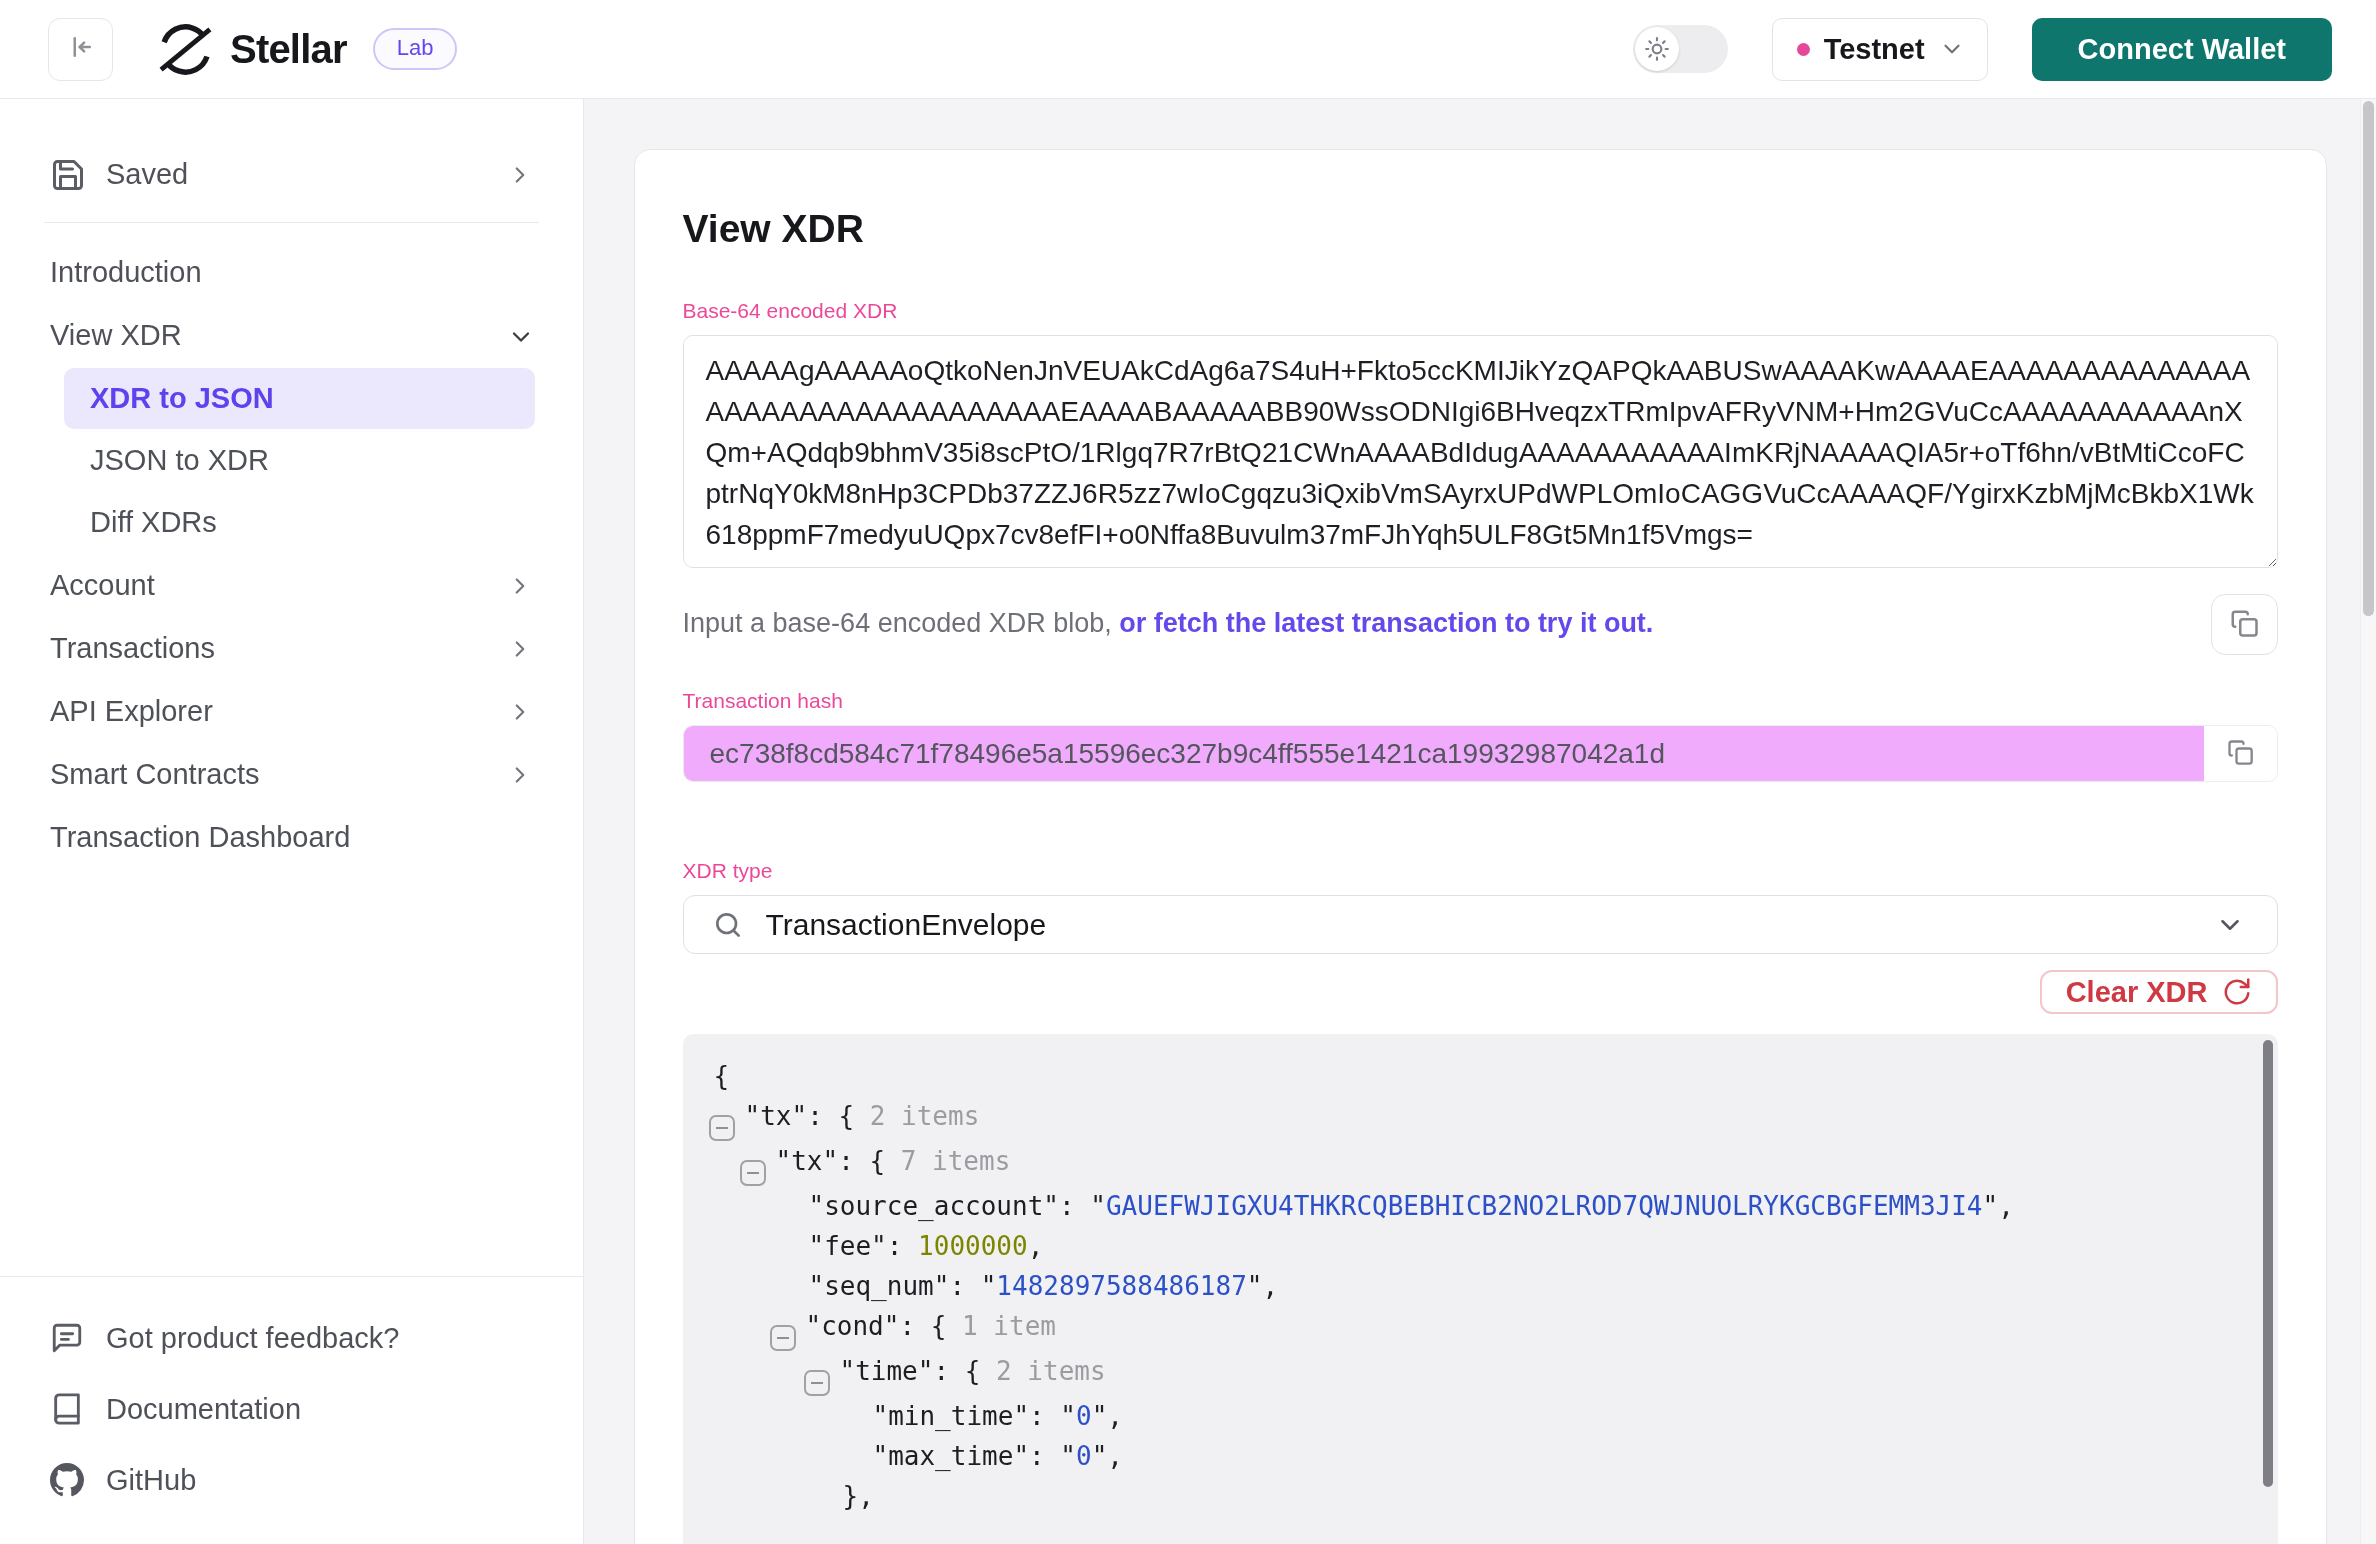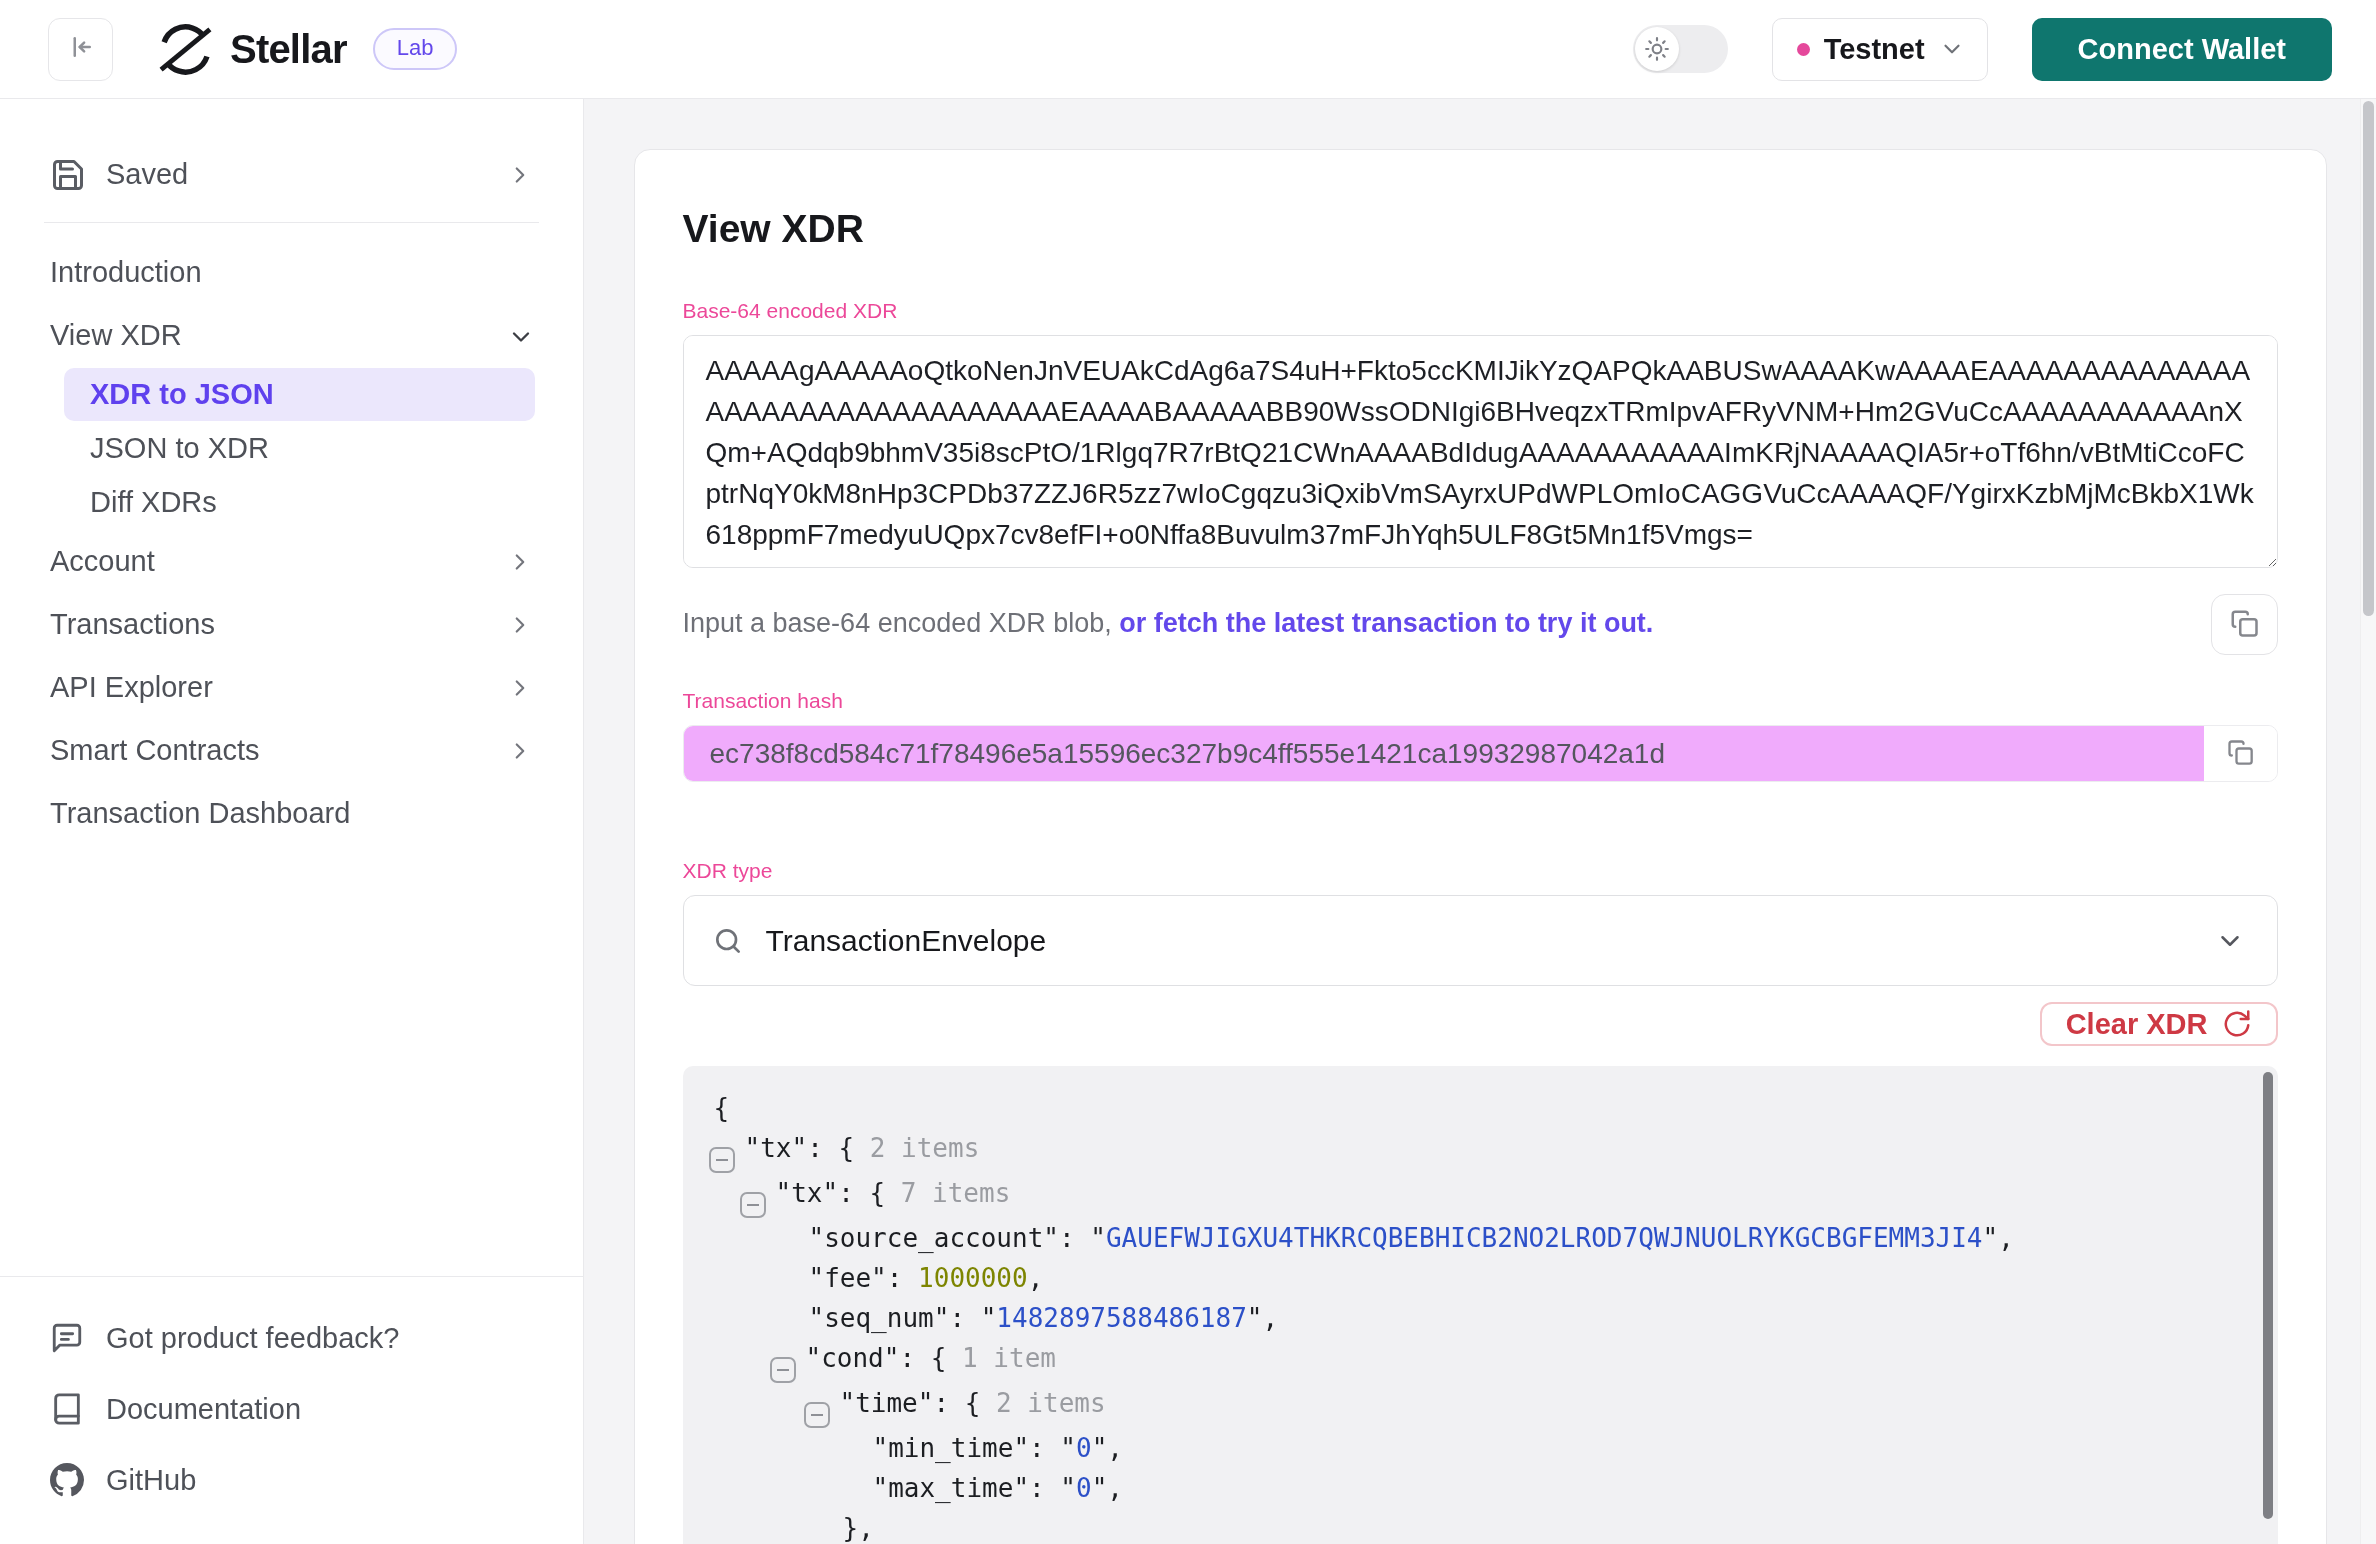--- a/index.html
+++ b/index.html
@@ -51,21 +51,21 @@
   }
   .side-top { padding:44px 34px 0; }
   .side-item {
     height:63px; display:flex; align-items:center; padding:0 16px; border-radius:10px;
     font-size:29px; color:#4e5158; cursor:pointer;
   }
   .side-item .row-icon { width:36px; height:36px; margin-right:20px; color:#5a5d64; flex:none; }
   .side-item .chev { margin-left:auto; width:26px; height:26px; color:#74767d; flex:none; }
   .side-divider { height:1px; background:#e9e9ec; margin:16px 10px 18px; }
   .sub-item {
-    height:53px; margin:1px 14px 1px 30px; display:flex; align-items:center; padding:0 26px;
+    height:61px; margin:1px 14px 1px 30px; display:flex; align-items:center; padding:0 26px;
     border-radius:10px; font-size:29px; color:#4e5158; cursor:pointer;
   }
   .sub-item.active { background:#ebe7fc; color:#5f41ee; font-weight:700; }
   .side-bottom { border-top:1px solid #e9e9ec; padding:26px 34px 28px; }
   .side-bottom .side-item { height:71px; }
 
   
   .main { flex:1; min-width:0; background:#f4f4f6; overflow:hidden; padding-top:50px; display:flex; justify-content:center; }
   .card {
     width:1693px; height:1584px; background:#fff; border:1px solid #e6e6e9; border-radius:16px;
@@ -84,21 +84,21 @@
   .copy-btn {
     width:67px; height:61px; flex:none; margin-left:auto; background:#fff; cursor:pointer;
     border:1px solid #e3e3e6; border-radius:14px; display:flex; align-items:center; justify-content:center; color:#85878d;
   }
   .section-gap-sm { margin-top:34px; }
   .section-gap-lg { margin-top:77px; }
   .hash-row { display:flex; align-items:stretch; height:57px; border:1px solid #ececef; border-radius:10px; overflow:hidden; }
   .hash-value { flex:1; background:#f0abfc; display:flex; align-items:center; padding:0 26px; font-size:28px; color:#54565e; }
   .hash-copy { width:73px; background:#fff; border:none; cursor:pointer; display:flex; align-items:center; justify-content:center; color:#85878d; }
   .type-select {
-    margin-top:12px; height:91px; border:1px solid #dfe0e3; border-radius:12px; background:#fff; cursor:pointer;
+    margin-top:12px; height:59px; border:1px solid #dfe0e3; border-radius:12px; background:#fff; cursor:pointer;
     display:flex; align-items:center; gap:22px; padding:0 32px 0 28px;
   }
   .type-select .search-ic { width:32px; height:32px; color:#6f7278; flex:none; }
   .type-value { font-size:30px; color:#17181c; }
   .type-select .chev { margin-left:auto; width:30px; height:30px; color:#55575e; }
   .clear-row { display:flex; justify-content:flex-end; margin-top:16px; }
   .clear-btn {
     height:44px; background:#fff; cursor:pointer; font-family:inherit;
     border:2px solid #f3c6ca; border-radius:12px; color:#ce3944; font-weight:700; font-size:29px;
     display:flex; align-items:center; gap:14px; padding:0 24px;

